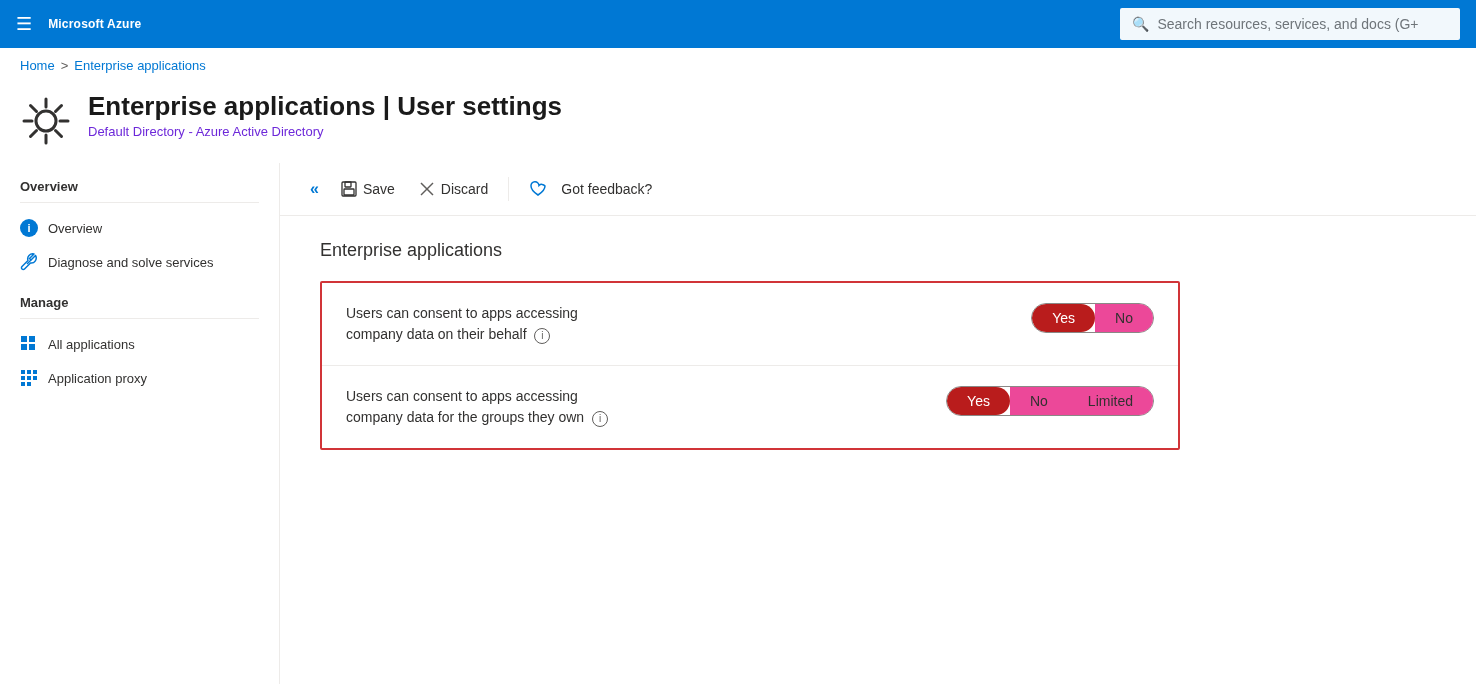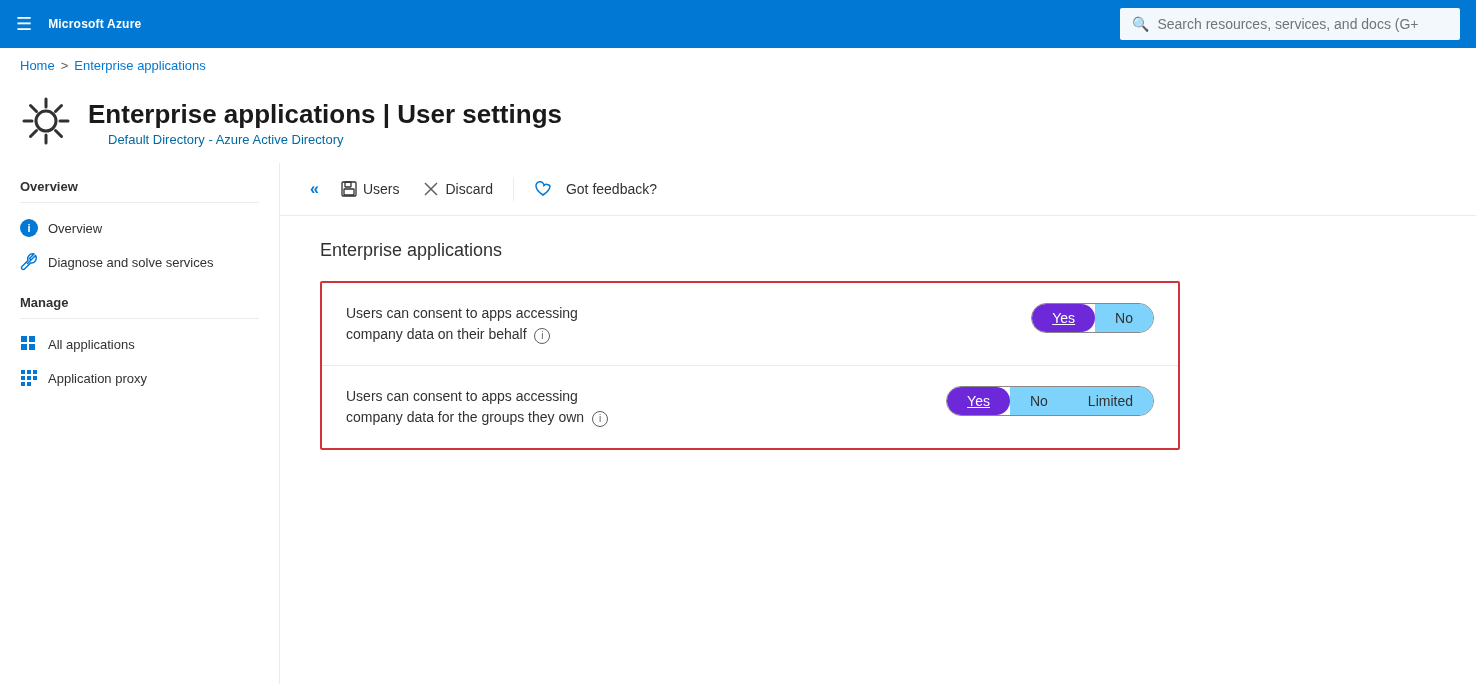--- a/index.html
+++ b/index.html
@@ -47,41 +47,40 @@
       gap: 6px;
       font-size: 13px;
     }
     .breadcrumb a { color: #0078d4; text-decoration: none; }
     .breadcrumb-sep { color: #605e5c; }
 
     
     .page-header {
       padding: 8px 20px 16px 20px;
       display: flex;
-      align-items: flex-end;
+      align-items: flex-start;
       gap: 16px;
     }
     .gear-icon-large {
       width: 52px;
       height: 52px;
       margin-top: 4px;
       flex-shrink: 0;
     }
     .page-title-block { display: flex; flex-direction: column; }
     .page-title {
       font-size: 26px;
       font-weight: 600;
       color: #1a1a1a;
       line-height: 1.2;
     }
     .page-subtitle {
       font-size: 13px;
-      color: #0369a1;
+      color: #6d28d9;
       margin-top: 2px;
-      margin-left: 20px;
     }
 
     
     .main-layout {
       display: flex;
       height: calc(100vh - 160px);
     }
 
     
     .sidebar {
@@ -218,29 +217,28 @@
       border: 1px solid #8a8886;
       border-radius: 20px;
       overflow: hidden;
       flex-shrink: 0;
     }
     .toggle-option {
       padding: 6px 20px;
       font-size: 14px;
       cursor: pointer;
       color: #323130;
-      background: #7dd3fc;
+      background: #ec4899;
       border: none;
       white-space: nowrap;
     }
     .toggle-option.active {
-      background: #6d28d9;
+      background: #b91c1c;
       color: #fff;
       border-radius: 20px;
-      text-decoration: underline;
     }
 
     
     .icon-circle-blue {
       width: 18px; height: 18px;
       background: #0078d4;
       border-radius: 50%;
       display: flex; align-items: center; justify-content: center;
       color: #fff;
       font-size: 11px;
@@ -348,21 +346,21 @@
 
     <div class="toolbar">
       <span class="toolbar-collapse">«</span>
 
       <button class="toolbar-btn">
         <svg width="16" height="16" viewBox="0 0 16 16" fill="none">
           <rect x="1" y="1" width="14" height="14" rx="1" stroke="#323130" stroke-width="1.3" fill="none"></rect>
           <rect x="4" y="1" width="6" height="5" rx="0.5" stroke="#323130" stroke-width="1.3" fill="none"></rect>
           <rect x="3" y="8" width="10" height="6" rx="0.5" stroke="#323130" stroke-width="1.3" fill="none"></rect>
         </svg>
-        <span>Users</span>
+        <span>Save</span>
       </button>
 
       <button class="toolbar-btn">
         <svg width="16" height="16" viewBox="0 0 16 16" fill="none">
           <line x1="2" y1="2" x2="14" y2="14" stroke="#605e5c" stroke-width="1.5"></line>
           <line x1="14" y1="2" x2="2" y2="14" stroke="#605e5c" stroke-width="1.5"></line>
         </svg>
         <span>Discard</span>
       </button>
 

